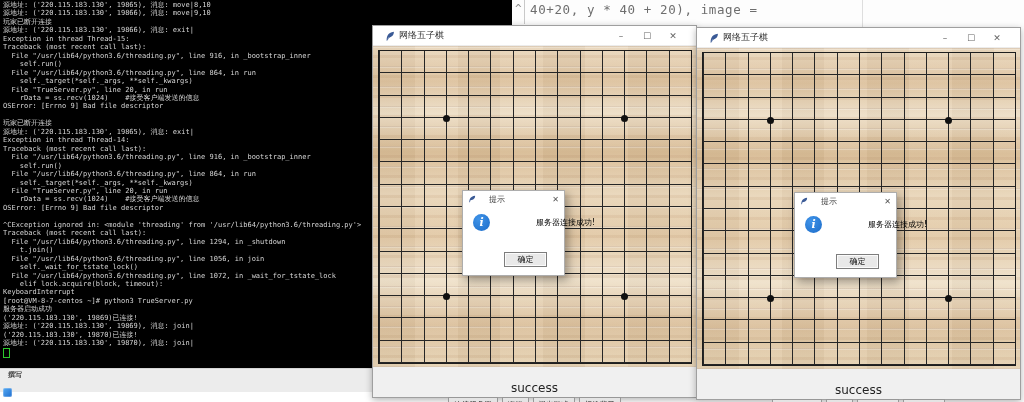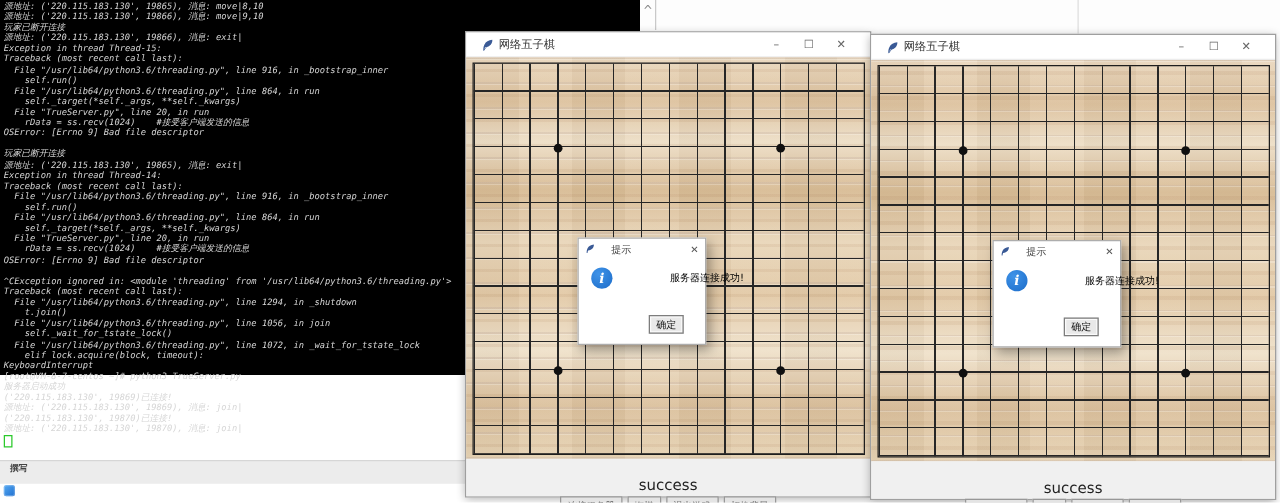--- a/index.html
+++ b/index.html
@@ -1,35 +1,35 @@
 <!DOCTYPE html>
 <html><head>
 <meta charset="utf-8">
 <style>
   html,body{margin:0;padding:0;}
   body{width:1024px;height:402px;position:relative;overflow:hidden;background:#ffffff;
        font-family:"DejaVu Sans","Liberation Sans",sans-serif;}
 
   
-  .terminal{position:absolute;left:0;top:0;width:512px;height:300px;background:#000;z-index:1;font-style:italic;}
+  .terminal{position:absolute;left:0;top:0;width:512px;height:368px;background:#000;z-index:1;}
   .terminal pre{margin:0;position:absolute;left:3px;top:1px;
     font-family:"DejaVu Sans Mono","Liberation Mono",monospace;
     font-size:7px;line-height:8.45px;color:#d6d6d6;white-space:pre;}
   .term-cursor{position:absolute;left:3px;top:348px;width:5px;height:8px;border:1px solid #2bc92b;}
 
   
   .editor-strip{position:absolute;left:512px;top:0;width:512px;height:27px;background:#fdfdfd;z-index:0;}
   .editor-caret{position:absolute;left:3px;top:2px;font:11px/13px "DejaVu Sans Mono",monospace;color:#8a8a8a;}
   .ed-vline1{position:absolute;left:12px;top:0;width:1px;height:24px;background:#c9c9c9;}
   .ed-vline2{position:absolute;left:350px;top:0;width:1px;height:27px;background:#dedede;}
   .editor-code{position:absolute;left:18px;top:2px;font-family:"DejaVu Sans Mono","Liberation Mono",monospace;
     font-size:12.5px;color:#6e6e6e;letter-spacing:.6px;white-space:pre;}
 
   
-  .compose-strip{position:absolute;left:0;top:368px;width:372px;height:19px;background:#ececec;
+  .compose-strip{position:absolute;left:0;top:368px;width:372px;height:24px;background:#ececec;
     border-top:1px solid #d6d6d6;z-index:2;box-sizing:border-box;
     font-size:7px;line-height:12px;font-weight:bold;color:#444;padding-left:8px;}
   .compose-icon{position:absolute;left:3px;top:388px;width:9px;height:9px;border-radius:2px;z-index:2;
     background:linear-gradient(135deg,#55a9f2 0%,#1f6fd0 100%);
     box-shadow:inset 0 0 0 1px rgba(255,255,255,.25);}
 
   
   .gwin{position:absolute;width:323px;height:371px;background:#f0f0f0;border:1px solid #9f9f9f;
     z-index:3;box-shadow:0 2px 7px rgba(0,0,0,.3);}
   .win1{left:372px;top:25px;}
@@ -72,21 +72,21 @@
   .dtitle{display:flex;align-items:center;height:16px;padding:0 5px;gap:13px;}
   .dtitle .feather{width:8px;height:8px;}
   .dname{font-size:8px;color:#444;flex:1 1 auto;}
   .dclose{font-size:8px;color:#555;}
   .dbody{display:flex;align-items:center;gap:6px;padding:7px 5px 0 10px;}
   .info-circle{width:17px;height:17px;border-radius:50%;flex:0 0 auto;
     background:radial-gradient(circle at 35% 30%,#3f93e8,#1c6cc9);color:#fff;
     font:italic bold 11px "DejaVu Serif","Liberation Serif",serif;
     display:flex;align-items:center;justify-content:center;}
   .dmsg{font-size:8px;color:#000;white-space:nowrap;margin-left:40px;}
-  .okbtn{position:absolute;right:17px;bottom:8px;width:28px;height:15px;font-size:8px;color:#111;
+  .okbtn{position:absolute;right:17px;bottom:8px;width:43px;height:15px;font-size:8px;color:#111;
     background:#e9e9e9;border:1px solid #7d7d7d;box-shadow:inset 0 0 0 1px #fbfbfb;padding:0;line-height:1;}
 </style>
 </head>
 <body>
 
 <div class="terminal">
   <pre>源地址: ('220.115.183.130', 19865), 消息: move|8,10
 源地址: ('220.115.183.130', 19866), 消息: move|9,10
 玩家已断开连接
 源地址: ('220.115.183.130', 19866), 消息: exit|
@@ -126,20 +126,21 @@
 ('220.115.183.130', 19869)已连接!
 源地址: ('220.115.183.130', 19869), 消息: join|
 ('220.115.183.130', 19870)已连接!
 源地址: ('220.115.183.130', 19870), 消息: join|</pre>
   <div class="term-cursor"></div>
 </div>
 
 <div class="editor-strip">
   <span class="editor-caret">^</span>
   <div class="ed-vline1"></div>
+  <span class="editor-code">40+20, y * 40 + 20), image =</span>
   <div class="ed-vline2"></div>
 </div>
 
 <div class="compose-strip">撰写</div>
 <div class="compose-icon"></div>
 
 <div class="gwin win1">
   <div class="titlebar">
     <svg class="feather" viewBox="0 0 12 12">
       <path d="M10.6 1C7 1.4 4.4 3 3.1 5.4 2.1 7.2 1.9 9.4 2 11h1c.1-1 .3-2.1.7-3C6 7.9 8 6.9 9.3 5.4 10.4 4.1 10.8 2.4 10.6 1z" fill="#3a5a96"></path>

